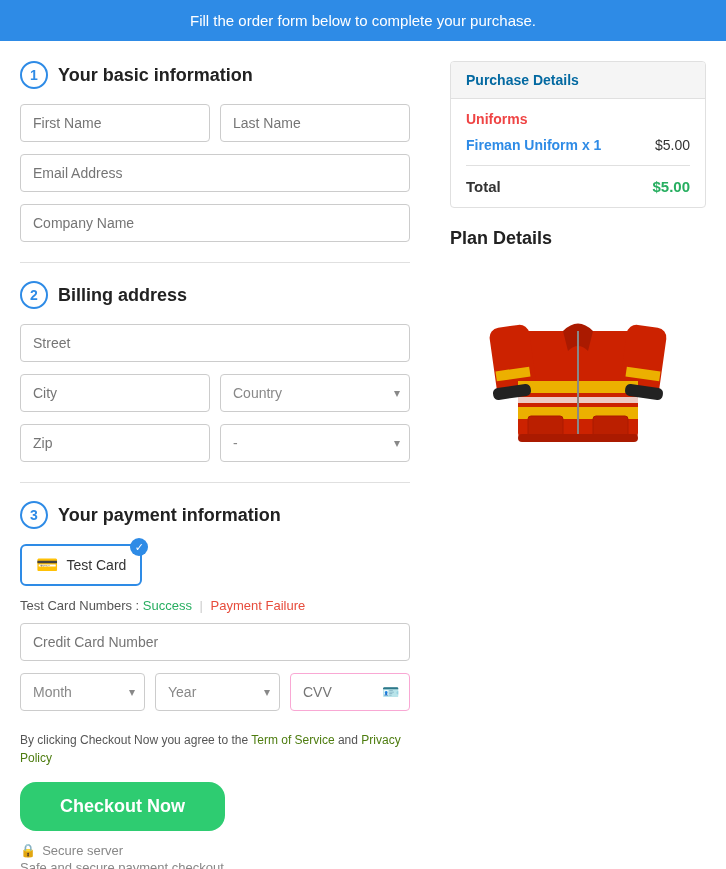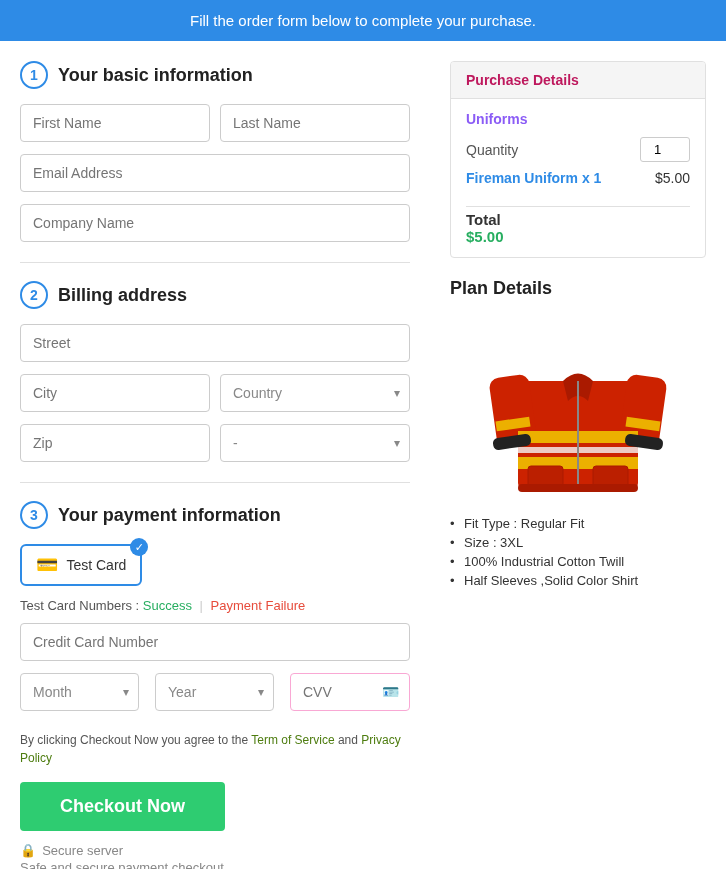--- a/index.html
+++ b/index.html
@@ -136,21 +136,21 @@
       margin-bottom: 10px;
     }
     .test-card-info a {
       text-decoration: none;
     }
     .test-card-info .success-link { color: #27ae60; }
     .test-card-info .failure-link { color: #e74c3c; }
     .test-card-info .separator { color: #ccc; margin: 0 4px; }
     .cvv-row {
       display: flex;
-      gap: 16px;
+      gap: 10px;
       align-items: center;
     }
     .cvv-field {
       flex: 0 0 120px;
       position: relative;
     }
     .cvv-field input {
       width: 100%;
       padding: 10px 12px;
       border: 1px solid #f9a8d4;
@@ -176,21 +176,21 @@
       color: #4d7c0f;
       text-decoration: none;
     }
     .checkout-btn {
       background: #2ecc71;
       color: white;
       border: none;
       padding: 14px 40px;
       font-size: 18px;
       font-weight: bold;
-      border-radius: 4px;
+      border-radius: 16px;
       cursor: pointer;
       margin-bottom: 12px;
       display: inline-block;
     }
     .secure-info {
       display: flex;
       flex-direction: column;
       gap: 2px;
     }
     .secure-info .secure-row {
@@ -205,29 +205,29 @@
       border: 1px solid #e0e0e0;
       border-radius: 4px;
       overflow: hidden;
       margin-bottom: 20px;
     }
     .purchase-details-header {
       background: #f5f5f5;
       padding: 10px 15px;
       font-size: 14px;
       font-weight: 600;
-      color: #be185d;
+      color: #0369a1;
       border-bottom: 1px solid #e0e0e0;
     }
     .purchase-details-body {
       padding: 12px 15px;
     }
     .purchase-category {
       font-weight: bold;
-      color: #8b5cf6;
+      color: #ef4444;
       font-size: 14px;
       margin-bottom: 10px;
     }
     .purchase-row {
       display: flex;
       justify-content: space-between;
       align-items: center;
       margin-bottom: 8px;
       font-size: 14px;
       color: #555;
@@ -248,23 +248,22 @@
       text-decoration: none;
       font-weight: bold;
     }
     .purchase-total-row {
       display: flex;
       justify-content: space-between;
       font-size: 15px;
       font-weight: bold;
       color: #333;
       border-top: 1px solid #e0e0e0;
-      padding-top: 4px;
-      margin-top: 20px;
-      flex-direction: column;
+      padding-top: 12px;
+      margin-top: 12px;
     }
     .total-amount {
       color: #27ae60;
     }
     .plan-details-title {
       font-size: 18px;
       font-weight: bold;
       color: #222;
       margin-bottom: 12px;
     }
@@ -443,24 +442,20 @@
         </div>
       </div>
 
     </div>
 
     <div class="right-panel">
       <div class="purchase-details-box">
         <div class="purchase-details-header">Purchase Details</div>
         <div class="purchase-details-body">
           <div class="purchase-category">Uniforms</div>
-          <div class="purchase-row">
-            <span>Quantity</span>
-            <input class="qty-input" type="number" value="1" style="">
-          </div>
           <div class="purchase-row item-row">
             <a href="#" class="item-link">Fireman Uniform x 1</a>
             <span>$5.00</span>
           </div>
           <div class="purchase-total-row">
             <span>Total</span>
             <span class="total-amount">$5.00</span>
           </div>
         </div>
       </div>
@@ -490,22 +485,16 @@
 
             <rect x="40" y="155" width="35" height="25" rx="3" fill="#bb1f00" stroke="#aa1a00" stroke-width="1"></rect>
             <rect x="105" y="155" width="35" height="25" rx="3" fill="#bb1f00" stroke="#aa1a00" stroke-width="1"></rect>
 
             <rect x="5" y="125" width="38" height="12" rx="5" fill="#222" transform="rotate(-8,24,131)"></rect>
             <rect x="137" y="125" width="38" height="12" rx="5" fill="#222" transform="rotate(8,156,131)"></rect>
 
             <rect x="30" y="173" width="120" height="8" rx="4" fill="#aa1a00"></rect>
           </svg>
         </div>
-        <ul class="product-features" id="features-list">
-        <li>Fit Type : Regular Fit</li>
-            <li>Size : 3XL</li>
-            <li>100% Industrial Cotton Twill</li>
-            <li>Half Sleeves ,Solid Color Shirt</li>
-          </ul>
       </div>
     </div>
   </div>
 </div>
 
 </body></html>

